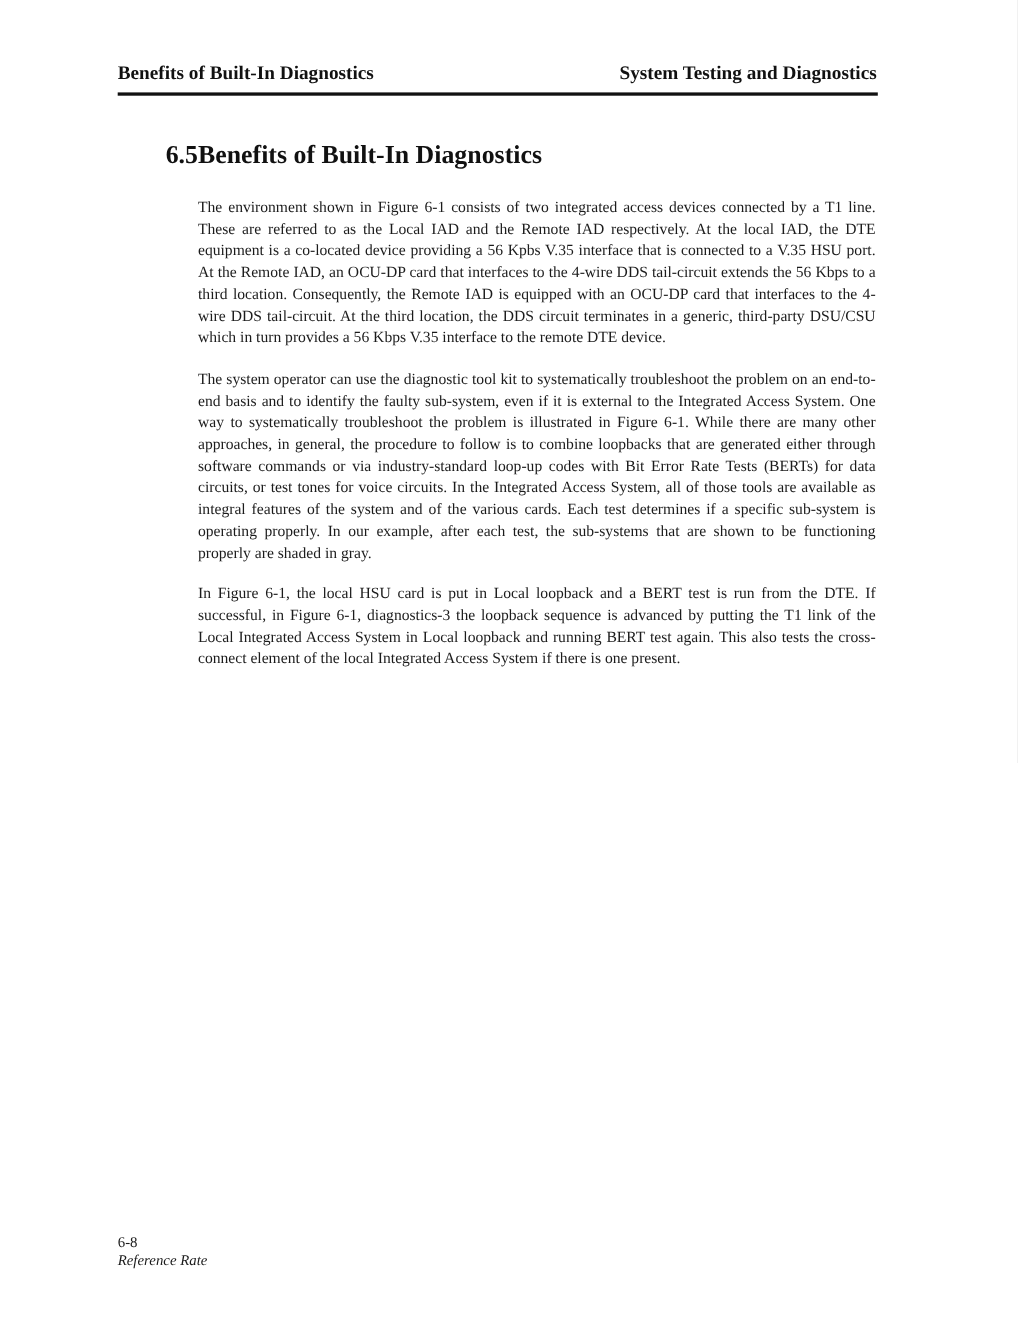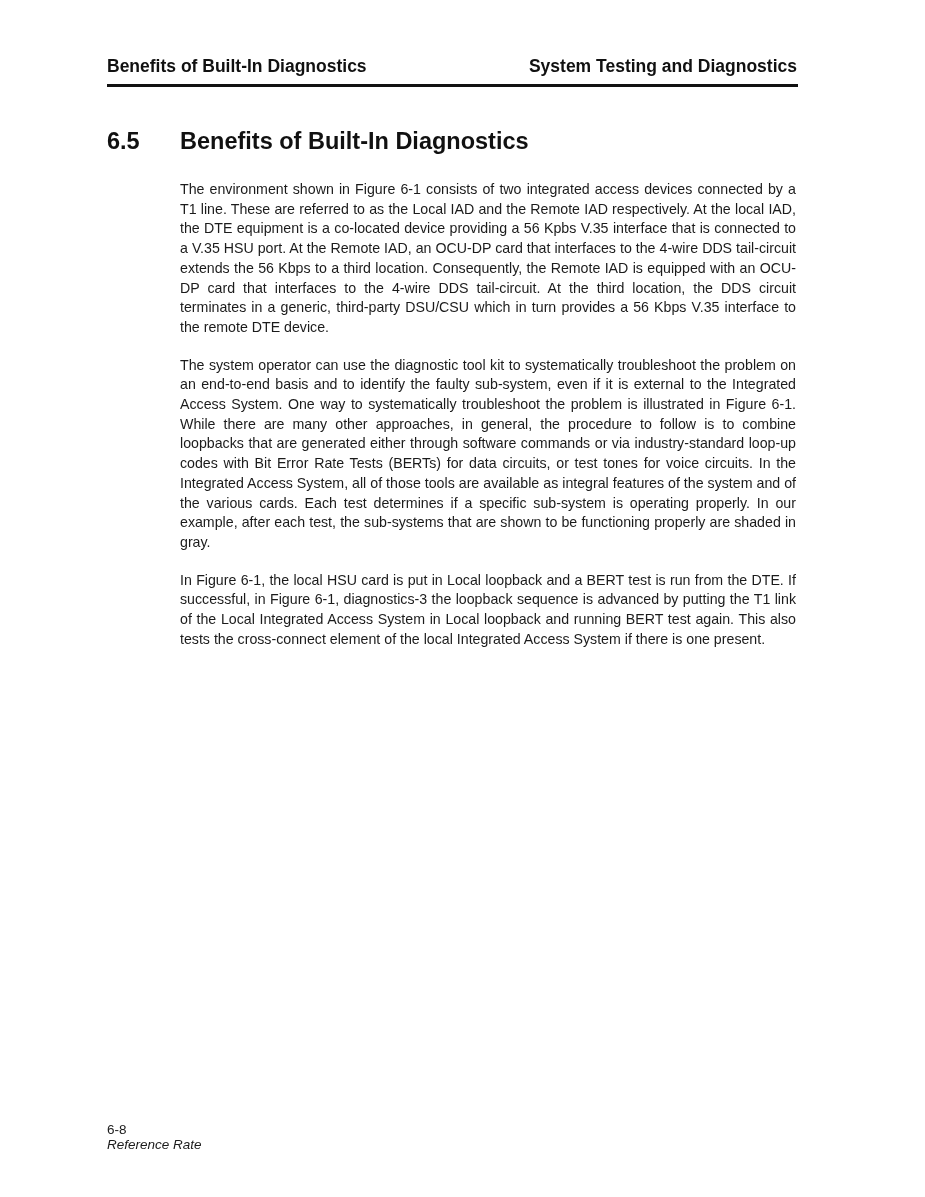--- a/index.html
+++ b/index.html
@@ -5,21 +5,21 @@
   html, body {
     margin: 0;
     padding: 0;
     background: #e8e8e8;
   }
   .page {
     position: relative;
     width: 925px;
     height: 1197px;
     background: #ffffff;
-    font-family: Liberation Sans, sans-serif;
+    font-family: Liberation Serif, serif;
     color: #1b1b1b;
     overflow: hidden;
     margin: 0 auto;
   }
   .running-header {
     position: absolute;
     left: 107px;
     right: 128px;
     top: 56px;
     display: flex;
@@ -45,20 +45,21 @@
     margin: 0;
     font-size: 23.5px;
     font-weight: bold;
     color: #111;
     display: flex;
   }
   .section-number {
     display: inline-block;
     width: 73px;
     flex: 0 0 73px;
+    text-align: right;
   }
   .body-block {
     position: absolute;
     left: 180px;
     width: 616px;
     top: 180px;
   }
   .body-block p {
     margin: 0 0 18px 0;
     font-size: 14.2px;

